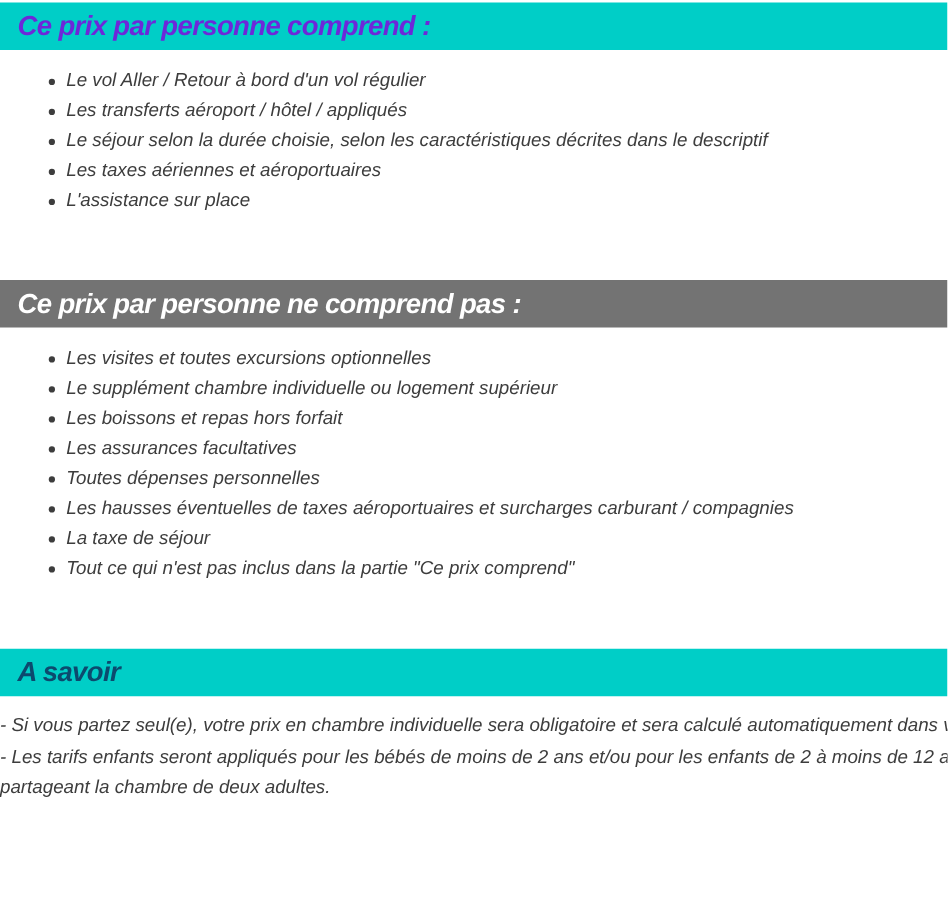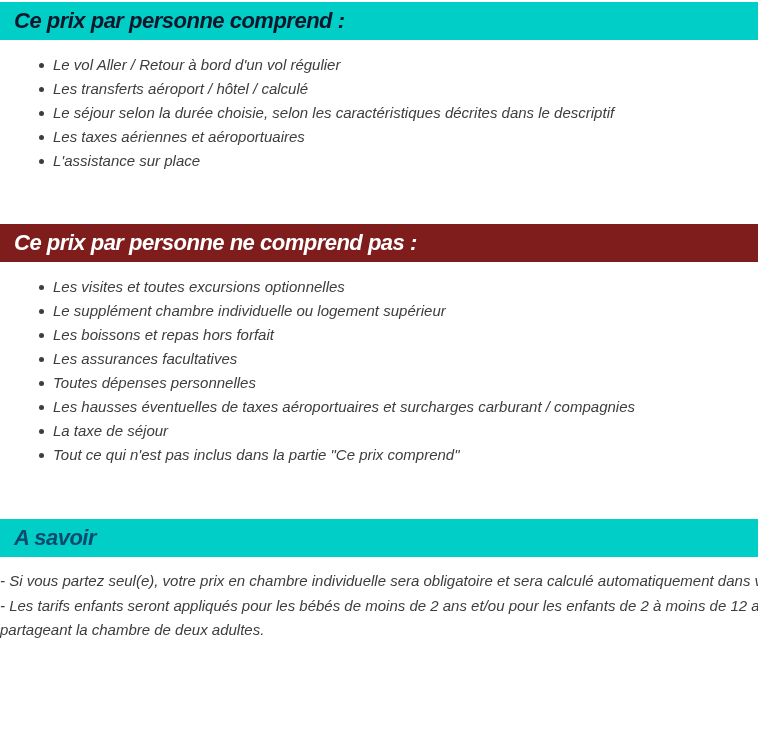--- a/index.html
+++ b/index.html
@@ -73,33 +73,33 @@
     white-space: nowrap;
   }
 </style>
 </head>
 <body style="color: rgb(61, 61, 61);">
 
 <div class="page">
 
   <section>
     <div class="section-bar" style="background: rgb(0, 206, 199);">
-      <h2 class="section-title" style="color: #0f172a;">Ce prix par personne comprend :</h2>
+      <h2 class="section-title" style="color: #6d28d9;">Ce prix par personne comprend :</h2>
     </div>
     <ul class="bullets">
         <li>Le vol Aller / Retour à bord d'un vol régulier</li>
-        <li>Les transferts aéroport / hôtel / calculé</li>
+        <li>Les transferts aéroport / hôtel / appliqués</li>
         <li>Le séjour selon la durée choisie, selon les caractéristiques décrites dans le descriptif</li>
         <li>Les taxes aériennes et aéroportuaires</li>
         <li>L'assistance sur place</li>
       </ul>
   </section>
 
   <section>
-    <div class="section-bar spaced" style="background: #7f1d1d;">
+    <div class="section-bar spaced" style="background: #737373;">
       <h2 class="section-title" style="color: rgb(255, 255, 255);">Ce prix par personne ne comprend pas :</h2>
     </div>
     <ul class="bullets">
         <li>Les visites et toutes excursions optionnelles</li>
         <li>Le supplément chambre individuelle ou logement supérieur</li>
         <li>Les boissons et repas hors forfait</li>
         <li>Les assurances facultatives</li>
         <li>Toutes dépenses personnelles</li>
         <li>Les hausses éventuelles de taxes aéroportuaires et surcharges carburant / compagnies</li>
         <li>La taxe de séjour</li>

